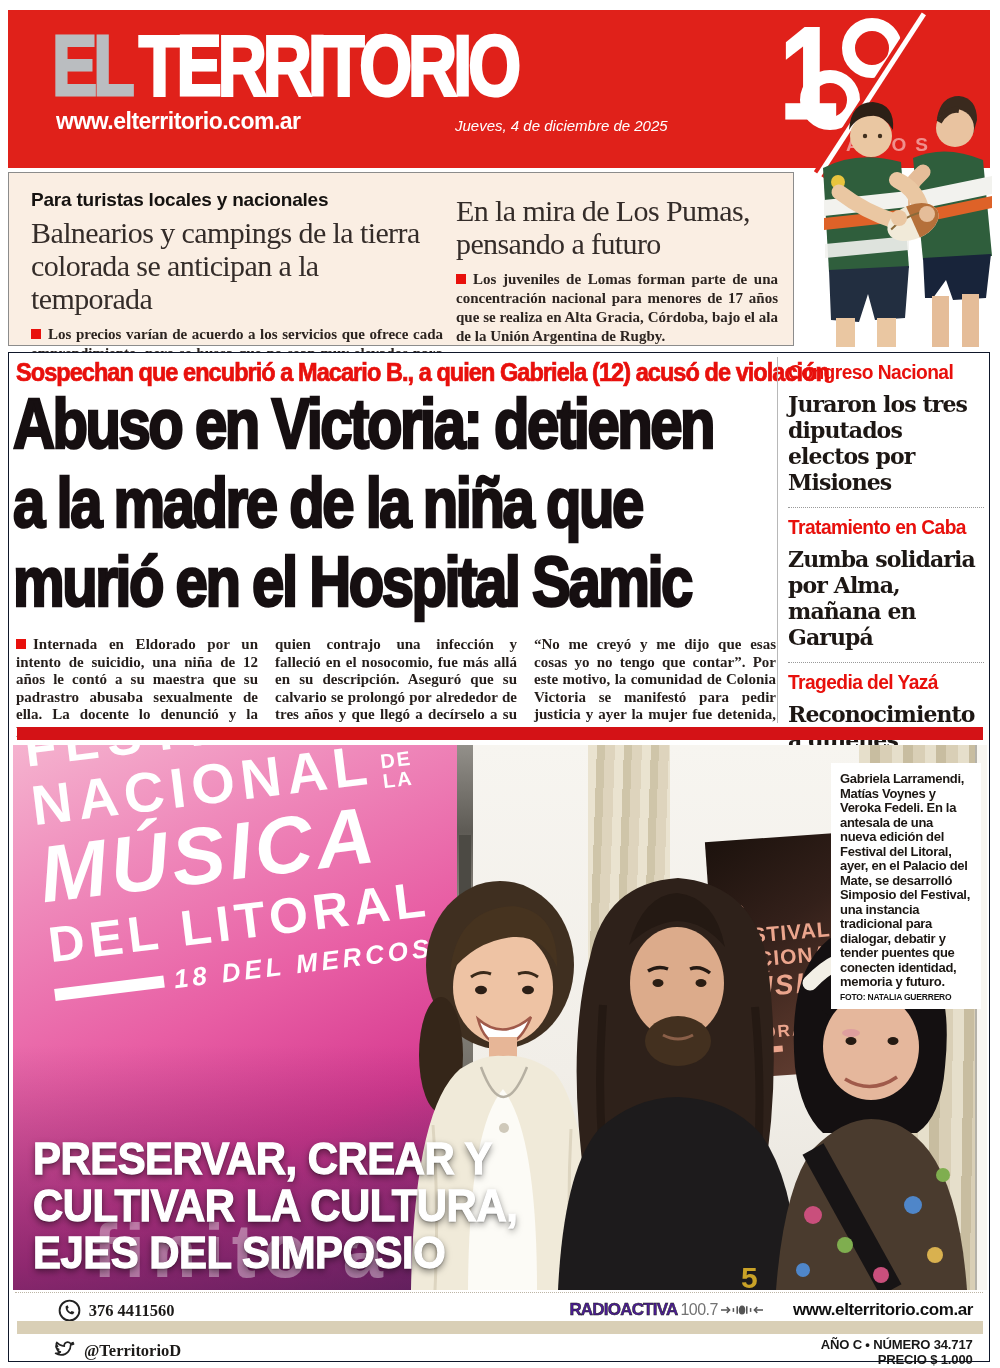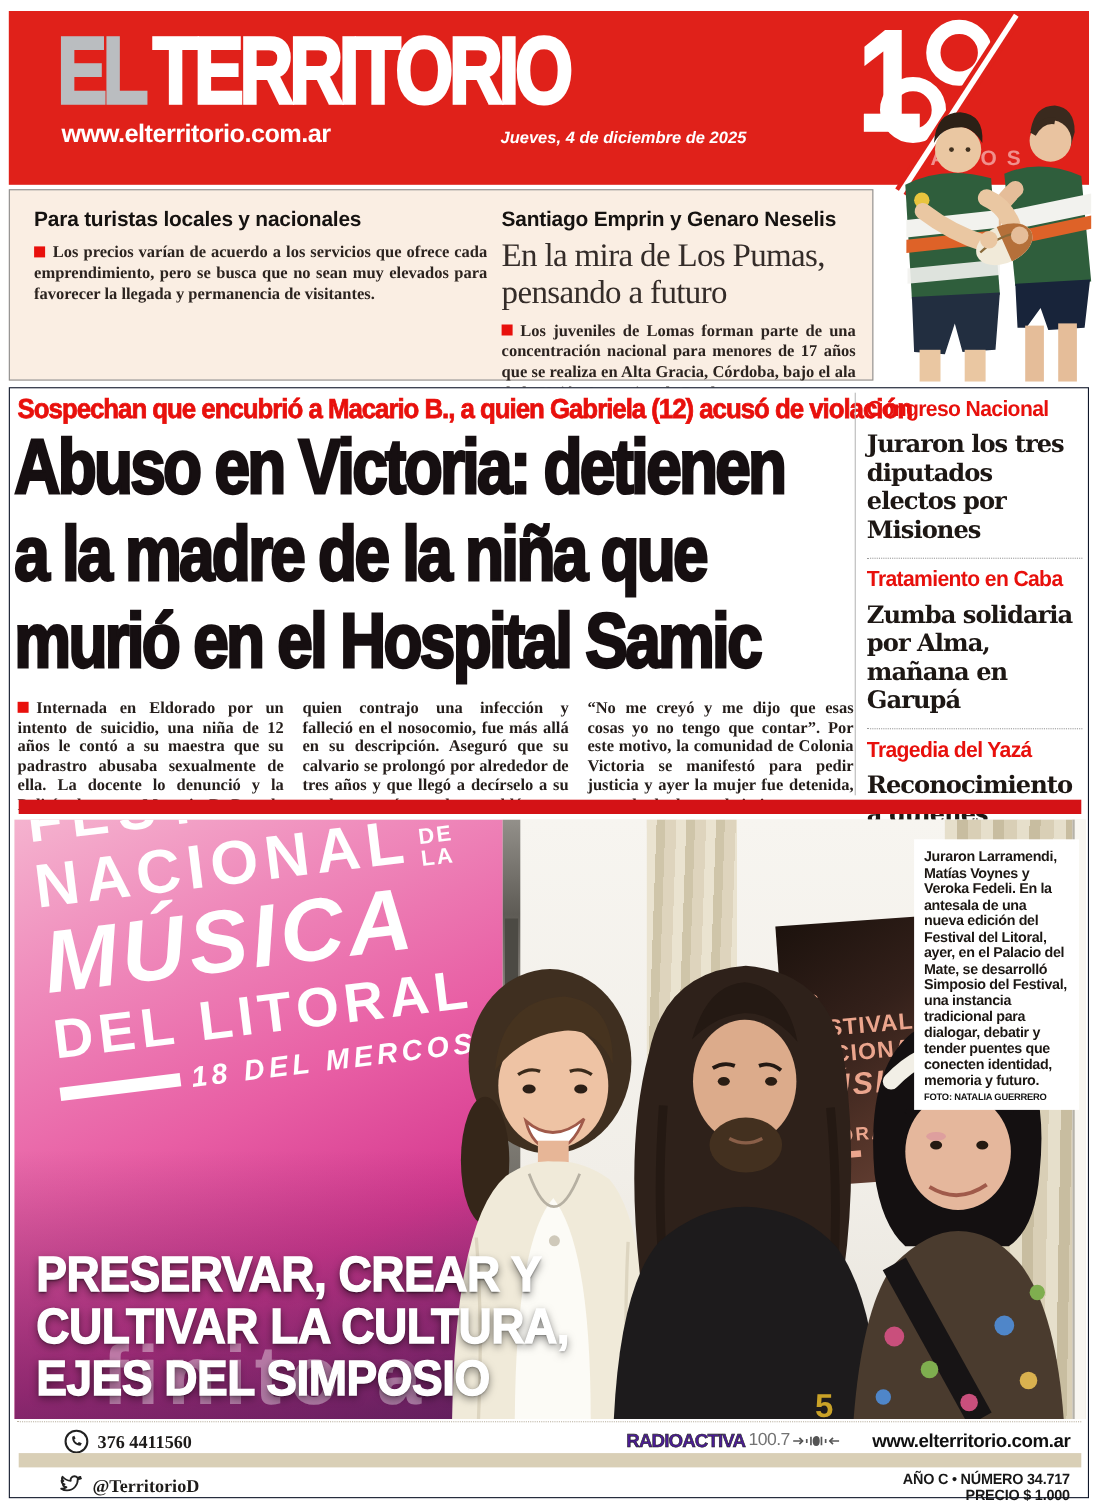--- a/index.html
+++ b/index.html
@@ -8,21 +8,21 @@
 
   
   .hdr { position:absolute; left:8px; top:10px; width:982px; height:158px; background:#e0211a; }
   .brand { position:absolute; left:44px; top:12px; white-space:nowrap; font-weight:bold;
            font-size:86px; line-height:86px; letter-spacing:-5px;
            transform:scaleX(.79); transform-origin:left top; }
   .brand .el  { color:#babdc0; -webkit-text-stroke:3px #babdc0; margin-right:10px; }
   .brand .ter { color:#ffffff; -webkit-text-stroke:3px #ffffff; }
   .hdr-site { position:absolute; left:48px; top:98px; color:#fff; font-weight:bold;
               font-size:23px; letter-spacing:-.5px; }
-  .hdr-date { position:absolute; left:447px; top:107px; color:#fff; font-weight:bold;
+  .hdr-date { position:absolute; left:447px; top:107px; color:#fff; font-weight:normal;
               font-style:italic; font-size:15px; }
   .logo100 { position:absolute; left:772px; top:4px; width:180px; height:156px; }
   .logo100 .one { position:absolute; left:0; top:-6px; color:#fff; font-weight:bold;
                   font-size:130px; line-height:130px; -webkit-text-stroke:3px #fff;
                   transform:scaleX(.8); transform-origin:left top; }
   .ring { position:absolute; width:60px; height:60px; border:13px solid #fff; border-radius:50%; }
   .r1 { left:62px; top:4px; }
   .r2 { left:20px; top:56px; }
   .slashred  { position:absolute; left:84px; top:-12px; width:13px; height:188px;
                background:#e0211a; transform:rotate(33deg); }
@@ -198,24 +198,24 @@
       <circle cx="132" cy="144" r="8" fill="#e5bd99"></circle>
       <path d="M34 200 L114 196 L110 248 L80 250 L73 224 L64 252 L36 250 Z" fill="#222e40"></path>
       <rect x="41" y="248" width="19" height="29" fill="#eac7a2"></rect>
       <rect x="82" y="248" width="19" height="29" fill="#eac7a2"></rect>
     </g>
   </svg>
 
   <div class="strip">
     <div class="s-art s-left">
       <div class="s-kick">Para turistas locales y nacionales</div>
+      <div class="s-head">Balnearios y campings de la tierra colorada se anticipan a la temporada</div>
       <div class="s-body"><span class="sq"></span><span>Los precios varían de acuerdo a los servicios que ofrece cada emprendimiento, pero se busca que no sean muy elevados para favorecer la llegada y permanencia de visitantes.</span></div>
     </div>
     <div class="s-art s-right">
-      <div class="s-kick">Santiago Emprin y Genaro Neselis</div>
       <div class="s-head">En la mira de Los Pumas, pensando a futuro</div>
       <div class="s-body"><span class="sq"></span><span>Los juveniles de Lomas forman parte de una concentración nacional para menores de 17 años que se realiza en Alta Gracia, Córdoba, bajo el ala de la Unión Argentina de Rugby.</span></div>
     </div>
   </div>
 
   <div class="main">
 
     <div class="m-kick">Sospechan que encubrió a Macario B., a quien Gabriela (12) acusó de violación</div>
     <div class="m-head">
       <span class="m-line">Abuso en Victoria: detienen</span>
@@ -340,21 +340,21 @@
             <circle cx="832" cy="500" r="8" fill="#7fae4f"></circle>
           <circle cx="900" cy="460" r="9" fill="#4f86c9"></circle>
             <circle cx="922" cy="510" r="8" fill="#d9b14f"></circle>
           <circle cx="868" cy="530" r="8" fill="#c94f7c"></circle>
             <circle cx="790" cy="525" r="7" fill="#4f86c9"></circle>
           <circle cx="930" cy="430" r="7" fill="#7fae4f"></circle>
         </g>
       </svg>
 
       <div class="capbox">
-        <div class="cap">Juraron Larramendi, Matías Voynes y Veroka Fedeli. En la antesala de una nueva edición del Festival del Litoral, ayer, en el Palacio del Mate, se desarrolló Simposio del Festival, una instancia tradicional para dialogar, debatir y tender puentes que conecten identidad, memoria y futuro.</div>
+        <div class="cap">Gabriela Larramendi, Matías Voynes y Veroka Fedeli. En la antesala de una nueva edición del Festival del Litoral, ayer, en el Palacio del Mate, se desarrolló Simposio del Festival, una instancia tradicional para dialogar, debatir y tender puentes que conecten identidad, memoria y futuro.</div>
         <div class="cred">FOTO: NATALIA GUERRERO</div>
       </div>
 
       <div class="overlay">
         <span class="ov-line">PRESERVAR, CREAR Y</span>
         <span class="ov-line">CULTIVAR LA CULTURA,</span>
         <span class="ov-line">EJES DEL SIMPOSIO</span>
       </div>
     </div>
 

